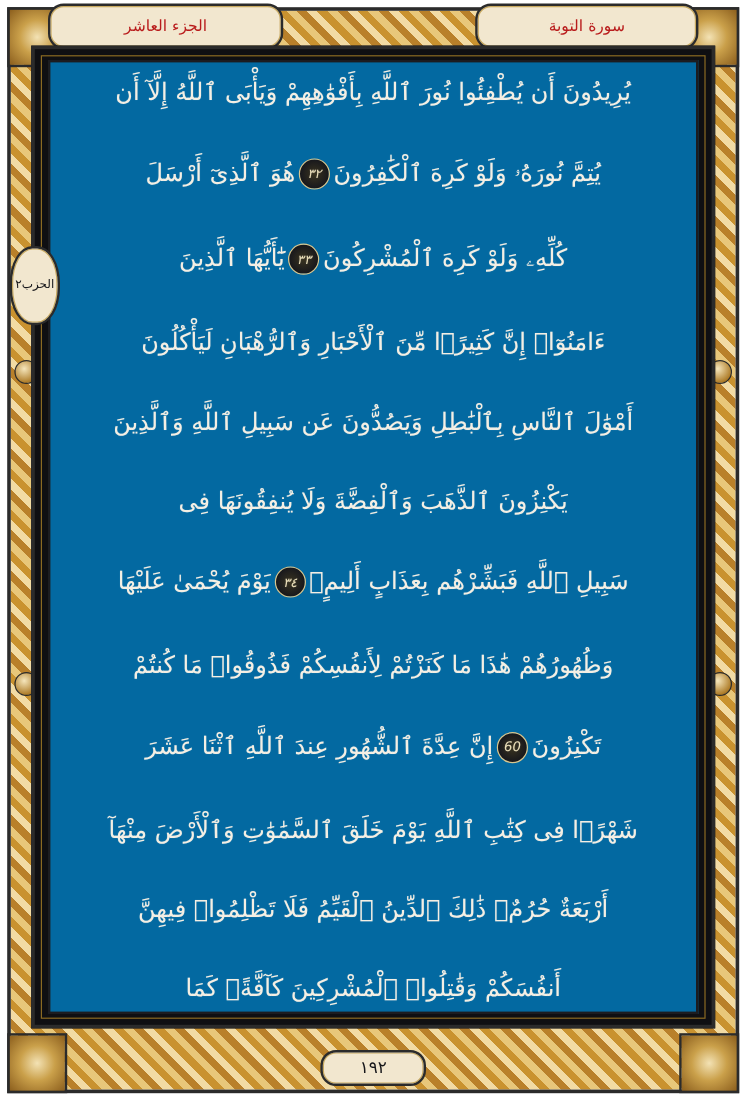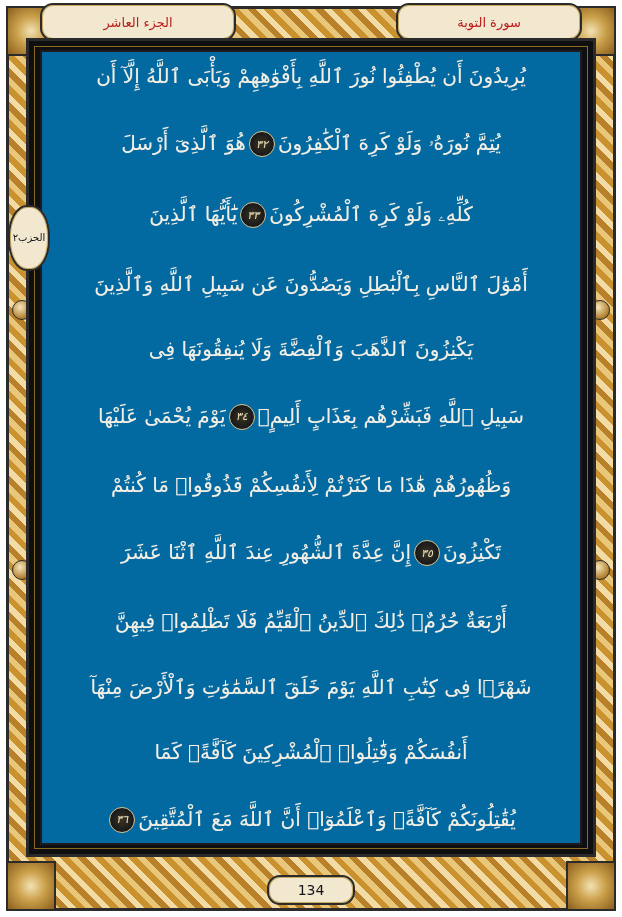--- a/index.html
+++ b/index.html
@@ -239,29 +239,29 @@
   <div class="hizb-marker">
     <span>الحزب</span>
     <span>٢</span>
   </div>
 
   <div class="text-panel">
     <div class="lines" id="lines-container">
         <div class="ayah-line"><span>يُرِيدُونَ أَن يُطْفِئُوا نُورَ ٱللَّهِ بِأَفْوَٰهِهِمْ وَيَأْبَى ٱللَّهُ إِلَّآ أَن</span></div>
         <div class="ayah-line"><span>يُتِمَّ نُورَهُۥ وَلَوْ كَرِهَ ٱلْكَٰفِرُونَ</span><span class="ayah-mark">٣٢</span><span>هُوَ ٱلَّذِىٓ أَرْسَلَ</span></div>
         <div class="ayah-line"><span>كُلِّهِۦ وَلَوْ كَرِهَ ٱلْمُشْرِكُونَ</span><span class="ayah-mark">٣٣</span><span>يَٰٓأَيُّهَا ٱلَّذِينَ</span></div>
+        <div class="ayah-line"><span>ءَامَنُوٓا۟ إِنَّ كَثِيرًۭا مِّنَ ٱلْأَحْبَارِ وَٱلرُّهْبَانِ لَيَأْكُلُونَ</span></div>
         <div class="ayah-line"><span>أَمْوَٰلَ ٱلنَّاسِ بِٱلْبَٰطِلِ وَيَصُدُّونَ عَن سَبِيلِ ٱللَّهِ وَٱلَّذِينَ</span></div>
         <div class="ayah-line"><span>يَكْنِزُونَ ٱلذَّهَبَ وَٱلْفِضَّةَ وَلَا يُنفِقُونَهَا فِى</span></div>
         <div class="ayah-line"><span>سَبِيلِ ٱللَّهِ فَبَشِّرْهُم بِعَذَابٍ أَلِيمٍۢ</span><span class="ayah-mark">٣٤</span><span>يَوْمَ يُحْمَىٰ عَلَيْهَا</span></div>
         <div class="ayah-line"><span>وَظُهُورُهُمْ هَٰذَا مَا كَنَزْتُمْ لِأَنفُسِكُمْ فَذُوقُوا۟ مَا كُنتُمْ</span></div>
-        <div class="ayah-line"><span>تَكْنِزُونَ</span><span class="ayah-mark">٣٥</span><span>إِنَّ عِدَّةَ ٱلشُّهُورِ عِندَ ٱللَّهِ ٱثْنَا عَشَرَ</span></div>
+        <div class="ayah-line"><span>تَكْنِزُونَ</span><span class="ayah-mark">60</span><span>إِنَّ عِدَّةَ ٱلشُّهُورِ عِندَ ٱللَّهِ ٱثْنَا عَشَرَ</span></div>
+        <div class="ayah-line"><span>شَهْرًۭا فِى كِتَٰبِ ٱللَّهِ يَوْمَ خَلَقَ ٱلسَّمَٰوَٰتِ وَٱلْأَرْضَ مِنْهَآ</span></div>
         <div class="ayah-line"><span>أَرْبَعَةٌ حُرُمٌۭ ذَٰلِكَ ٱلدِّينُ ٱلْقَيِّمُ فَلَا تَظْلِمُوا۟ فِيهِنَّ</span></div>
-        <div class="ayah-line"><span>شَهْرًۭا فِى كِتَٰبِ ٱللَّهِ يَوْمَ خَلَقَ ٱلسَّمَٰوَٰتِ وَٱلْأَرْضَ مِنْهَآ</span></div>
         <div class="ayah-line"><span>أَنفُسَكُمْ وَقَٰتِلُوا۟ ٱلْمُشْرِكِينَ كَآفَّةًۭ كَمَا</span></div>
-        <div class="ayah-line"><span>يُقَٰتِلُونَكُمْ كَآفَّةًۭ وَٱعْلَمُوٓا۟ أَنَّ ٱللَّهَ مَعَ ٱلْمُتَّقِينَ</span><span class="ayah-mark">٣٦</span></div>
       </div>
   </div>
 
   <div class="footer-row">
-    <div class="page-number">134</div>
+    <div class="page-number">١٩٢</div>
   </div>
 
 </div>
 
 </body></html>

